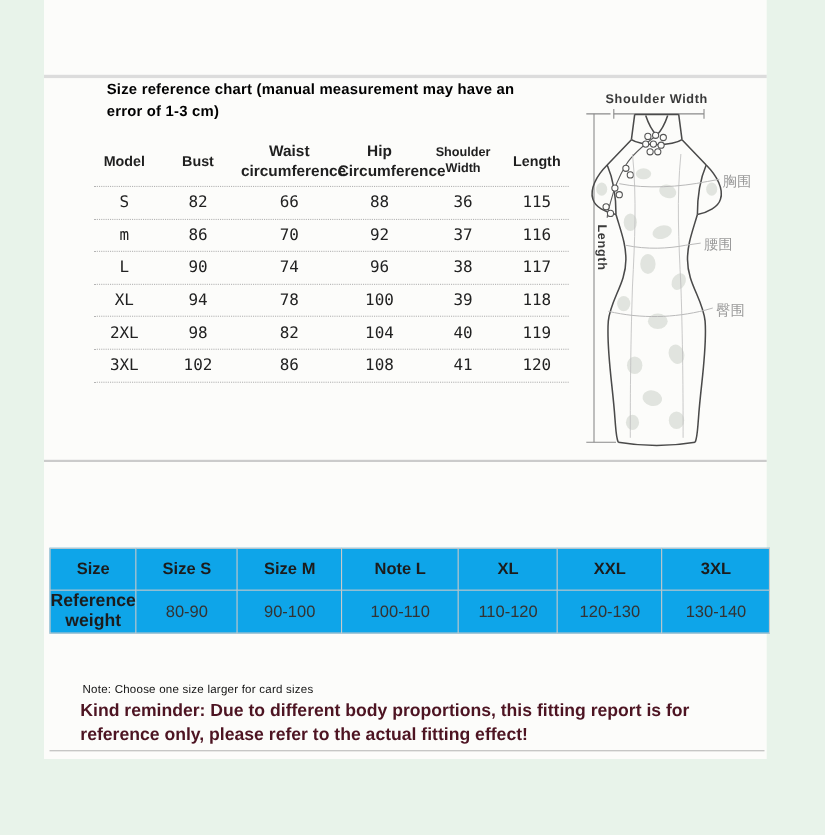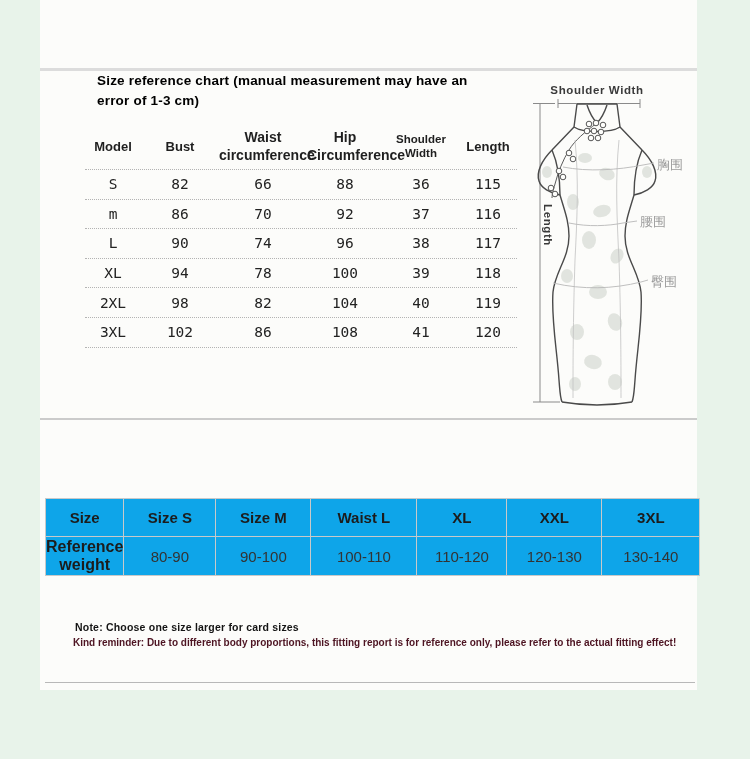--- a/index.html
+++ b/index.html
@@ -34,23 +34,23 @@
 
   
   .t2{position:absolute;left:45px;top:498px;border-collapse:collapse;background:#0ea5e9}
   .t2 th,.t2 td{border:1px solid #c9c9c9;text-align:center;vertical-align:middle;padding:0}
   .t2 th{font-size:15px;font-weight:bold;color:#1c1c1c;height:37px}
   .t2 td{height:38px}
   .rw-label{font-size:16px;font-weight:bold;color:#1c1c1c}
   .rh-label{font-size:11px;font-weight:bold;color:#1c1c1c;line-height:1.25}
   .val{font-size:15px;color:#333}
 
-  .note{position:absolute;left:75px;top:621px;font-size:10.5px;font-weight:bold;
+  .note{position:absolute;left:75px;top:621px;font-size:10.5px;font-weight:normal;
         color:#141414;letter-spacing:.2px}
-  .reminder{position:absolute;left:73px;top:636px;width:628px;font-size:10px;
+  .reminder{position:absolute;left:73px;top:636px;width:628px;font-size:16px;
             font-weight:bold;color:#4d1422;line-height:1.35}
 </style>
 </head>
 <body>
 
 <div class="white-col"></div>
 <div class="line-top"></div>
 <div class="line-mid"></div>
 <div class="line-bot"></div>
 
@@ -204,21 +204,21 @@
     <col style="width:106px">
       <col style="width:90px">
       <col style="width:95px">
       <col style="width:98px">
   </colgroup>
   <tbody>
       <tr>
     <th>Size</th>
     <th>Size S</th>
     <th>Size M</th>
-    <th>Waist L</th>
+    <th>Note L</th>
     <th>XL</th>
     <th>XXL</th>
     <th>3XL</th>
   </tr>
   <tr>
     <td class="rw-label">Reference weight</td>
     <td class="val">80-90</td>
     <td class="val">90-100</td>
     <td class="val">100-110</td>
     <td class="val">110-120</td>

